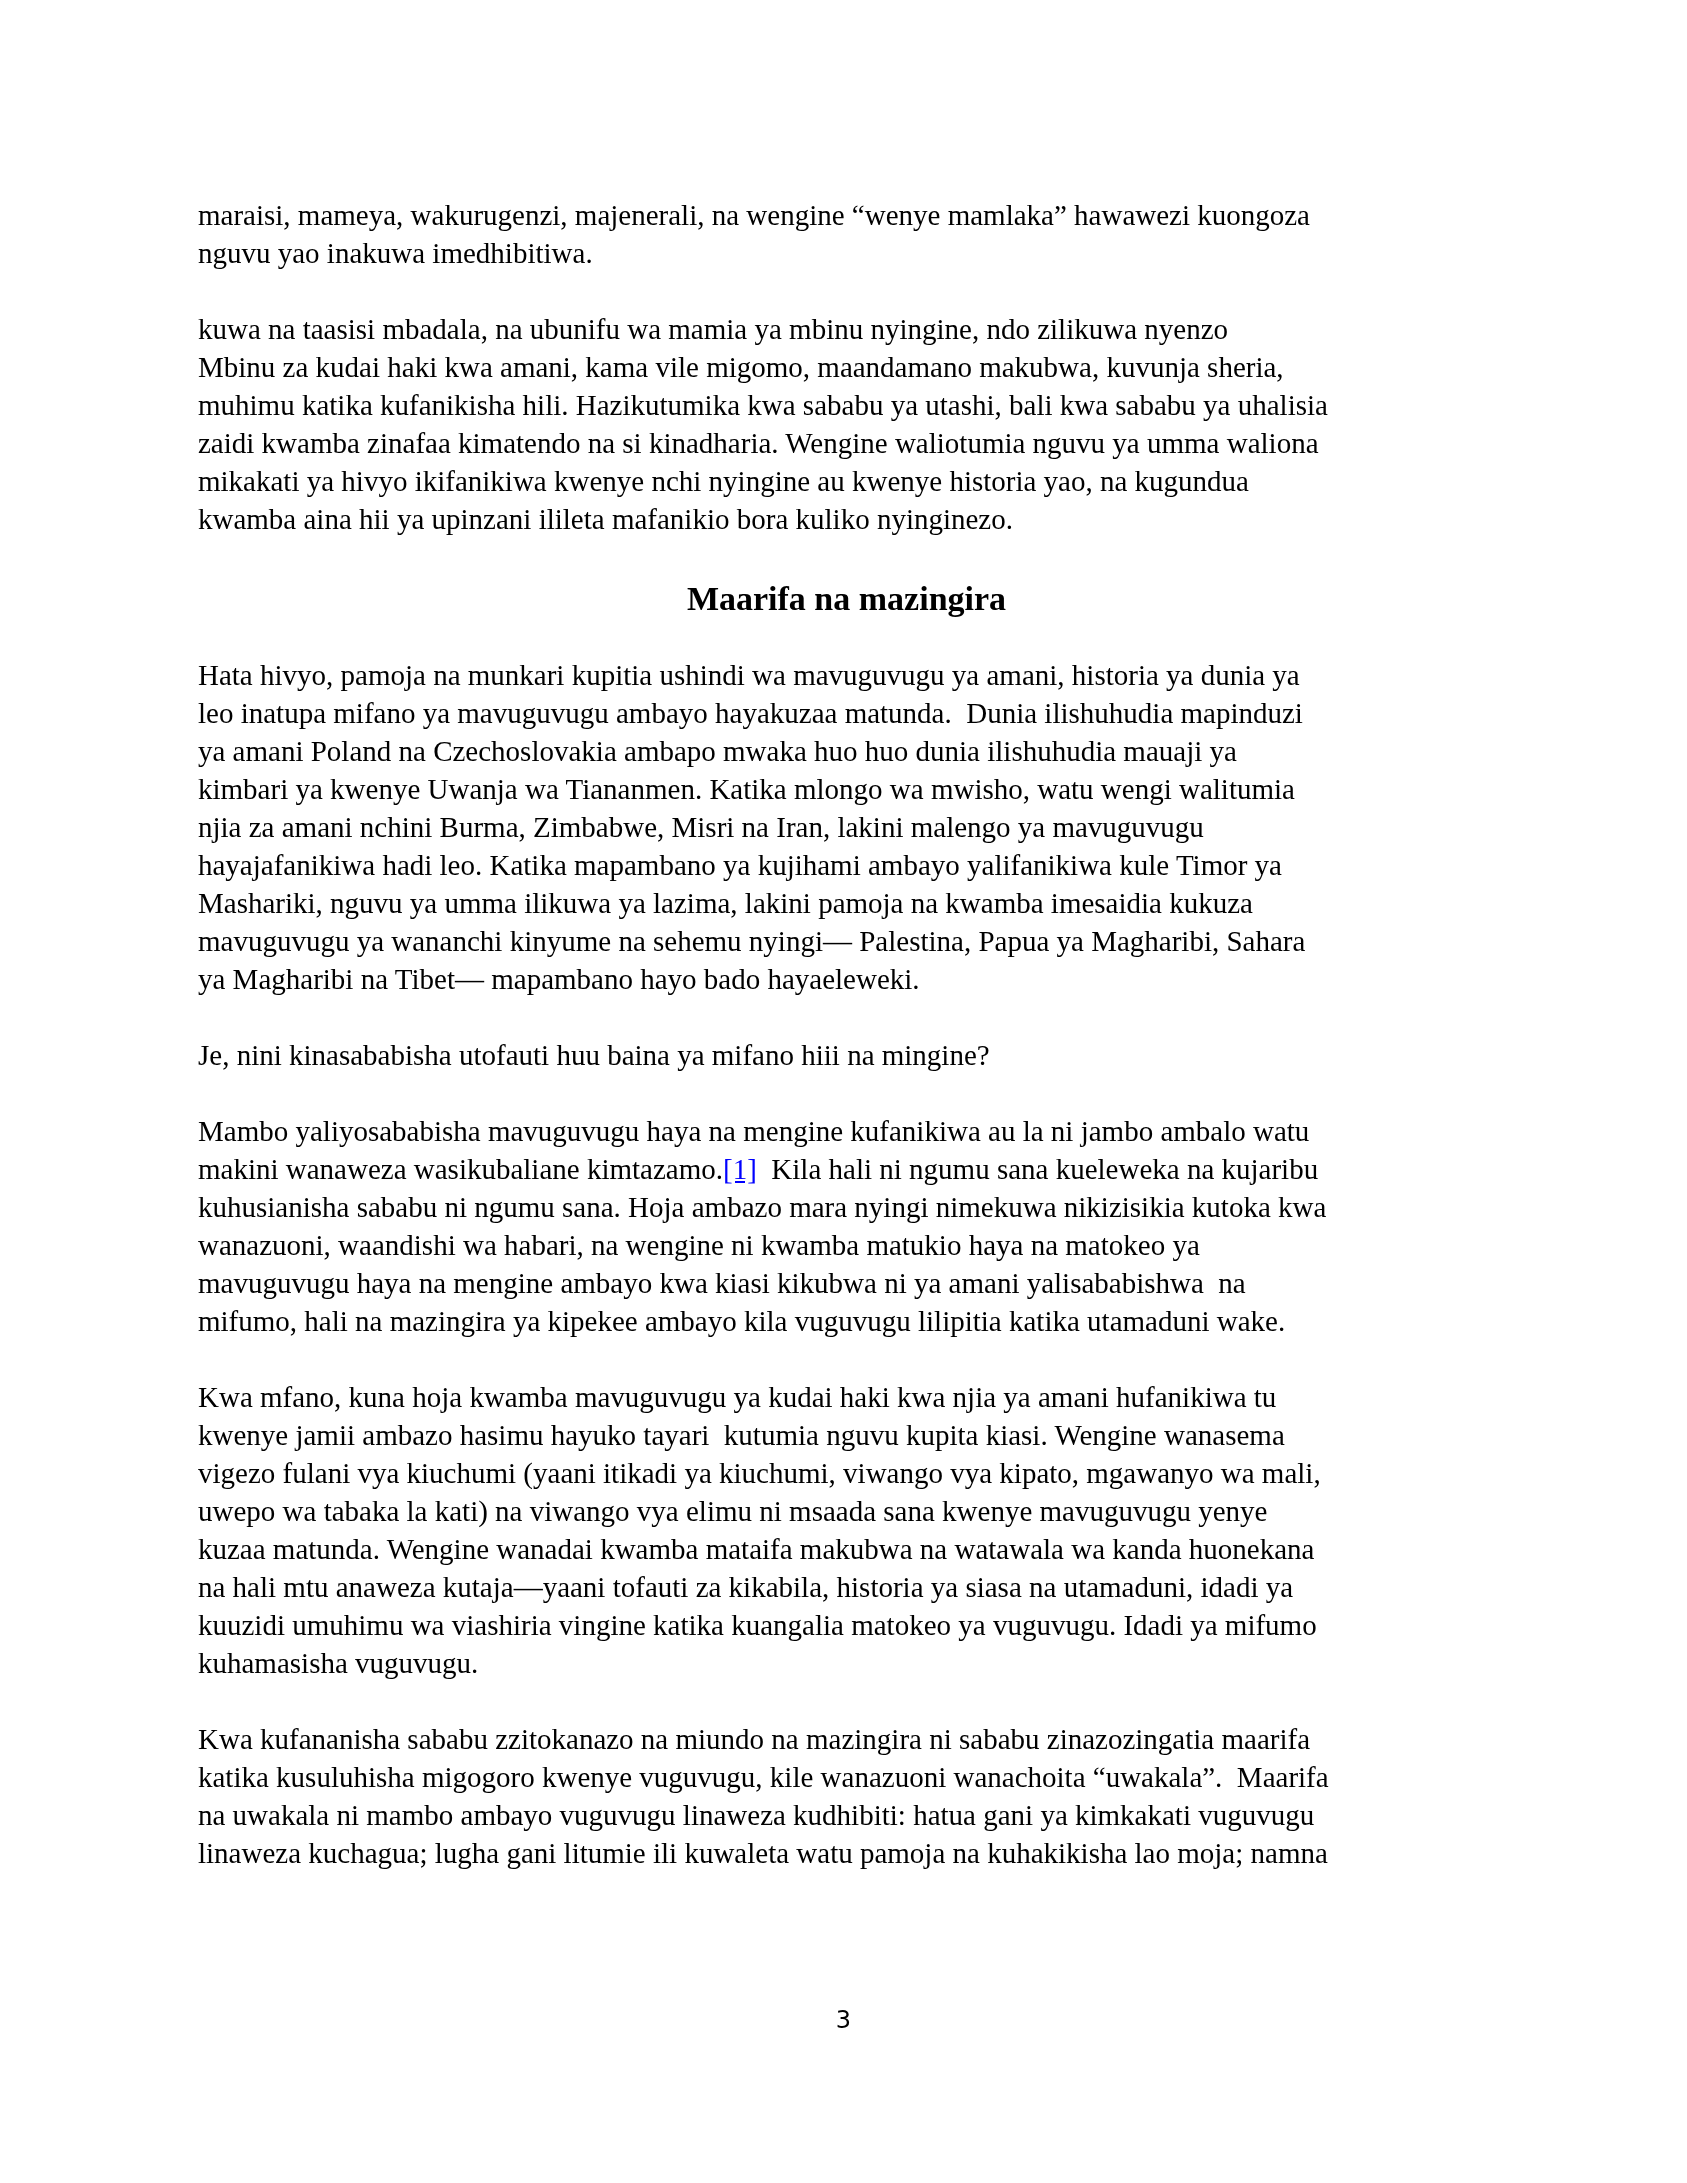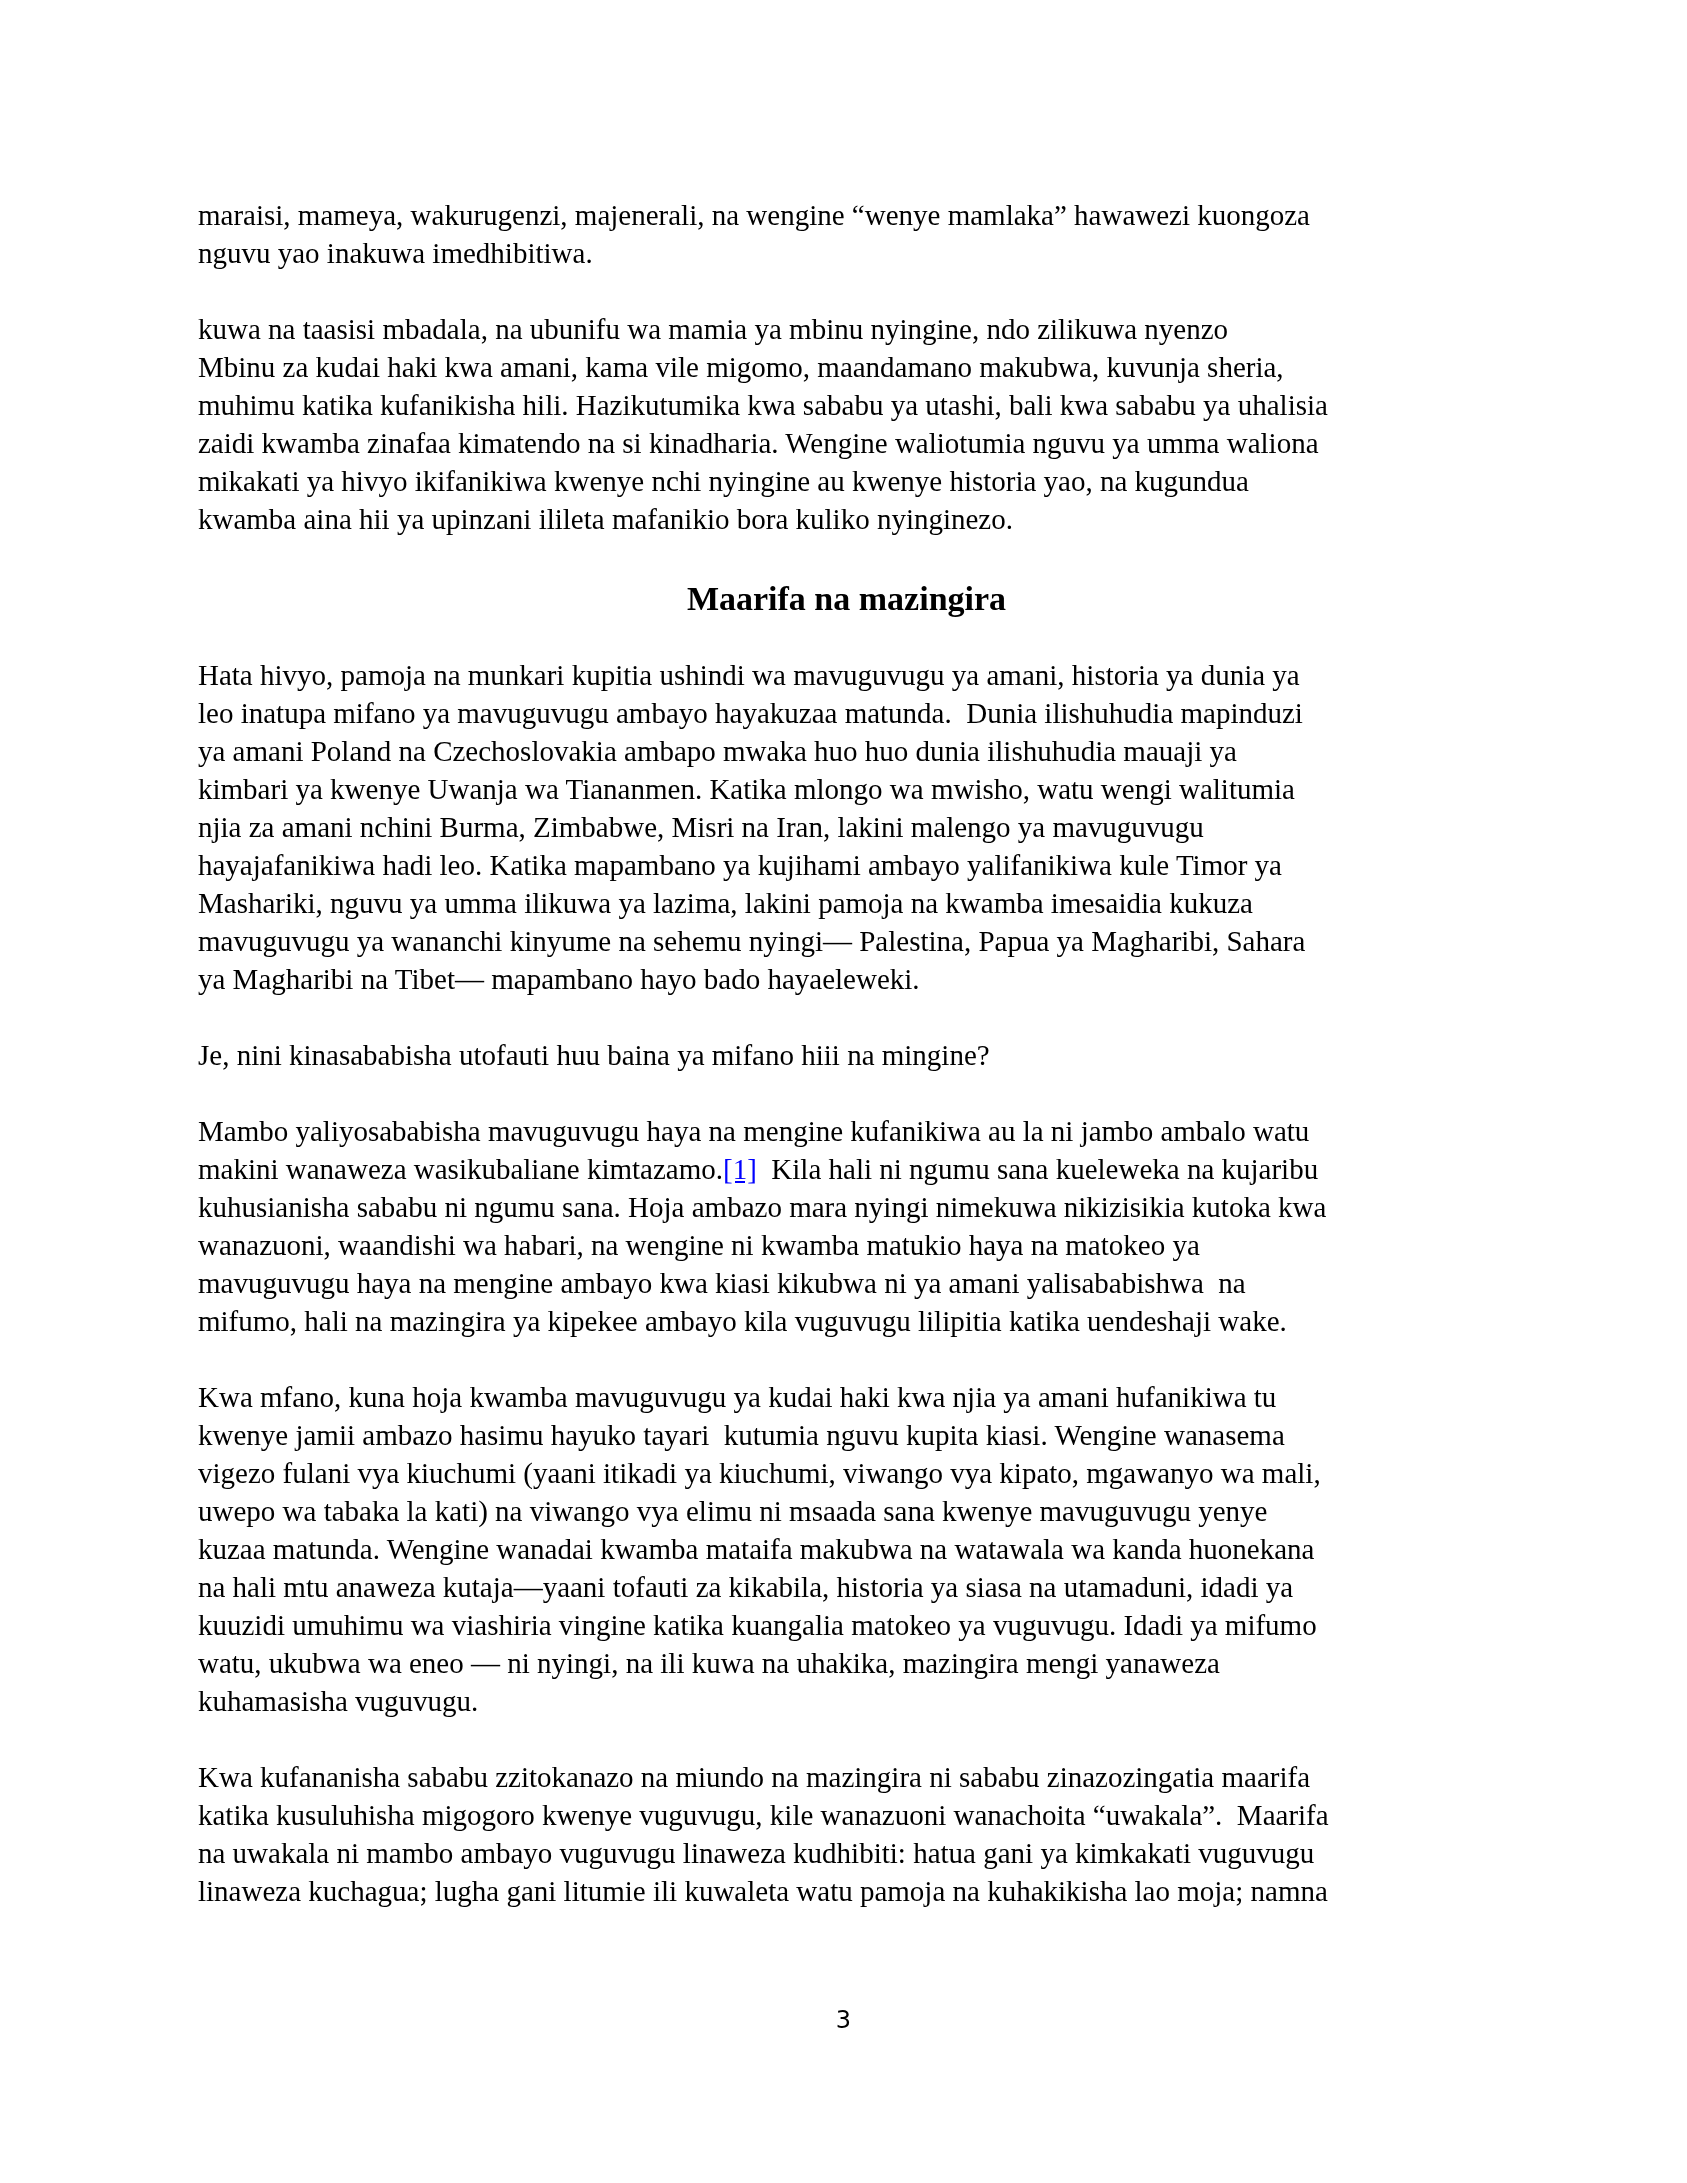--- a/index.html
+++ b/index.html
@@ -65,32 +65,31 @@
     <div class="para">
       <span class="line">Je, nini kinasababisha utofauti huu baina ya mifano hiii na mingine?</span>
     </div>
 
     <div class="para">
       <span class="line">Mambo yaliyosababisha mavuguvugu haya na mengine kufanikiwa au la ni jambo ambalo watu</span>
       <span class="line"><span>makini wanaweza wasikubaliane kimtazamo.</span><a class="footnote" href="#">[1]</a><span>  Kila hali ni ngumu sana kueleweka na kujaribu</span></span>
       <span class="line">kuhusianisha sababu ni ngumu sana. Hoja ambazo mara nyingi nimekuwa nikizisikia kutoka kwa</span>
       <span class="line">wanazuoni, waandishi wa habari, na wengine ni kwamba matukio haya na matokeo ya</span>
       <span class="line">mavuguvugu haya na mengine ambayo kwa kiasi kikubwa ni ya amani yalisababishwa  na</span>
-      <span class="line">mifumo, hali na mazingira ya kipekee ambayo kila vuguvugu lilipitia katika uendeshaji wake.</span>
+      <span class="line">mifumo, hali na mazingira ya kipekee ambayo kila vuguvugu lilipitia katika utamaduni wake.</span>
     </div>
 
     <div class="para">
       <span class="line">Kwa mfano, kuna hoja kwamba mavuguvugu ya kudai haki kwa njia ya amani hufanikiwa tu</span>
       <span class="line">kwenye jamii ambazo hasimu hayuko tayari  kutumia nguvu kupita kiasi. Wengine wanasema</span>
       <span class="line">vigezo fulani vya kiuchumi (yaani itikadi ya kiuchumi, viwango vya kipato, mgawanyo wa mali,</span>
       <span class="line">uwepo wa tabaka la kati) na viwango vya elimu ni msaada sana kwenye mavuguvugu yenye</span>
       <span class="line">kuzaa matunda. Wengine wanadai kwamba mataifa makubwa na watawala wa kanda huonekana</span>
       <span class="line">na hali mtu anaweza kutaja—yaani tofauti za kikabila, historia ya siasa na utamaduni, idadi ya</span>
       <span class="line">kuuzidi umuhimu wa viashiria vingine katika kuangalia matokeo ya vuguvugu. Idadi ya mifumo</span>
-      <span class="line">watu, ukubwa wa eneo — ni nyingi, na ili kuwa na uhakika, mazingira mengi yanaweza</span>
       <span class="line">kuhamasisha vuguvugu.</span>
     </div>
 
     <div class="para">
       <span class="line">Kwa kufananisha sababu zzitokanazo na miundo na mazingira ni sababu zinazozingatia maarifa</span>
       <span class="line">katika kusuluhisha migogoro kwenye vuguvugu, kile wanazuoni wanachoita “uwakala”.  Maarifa</span>
       <span class="line">na uwakala ni mambo ambayo vuguvugu linaweza kudhibiti: hatua gani ya kimkakati vuguvugu</span>
       <span class="line">linaweza kuchagua; lugha gani litumie ili kuwaleta watu pamoja na kuhakikisha lao moja; namna</span>
     </div>
 

